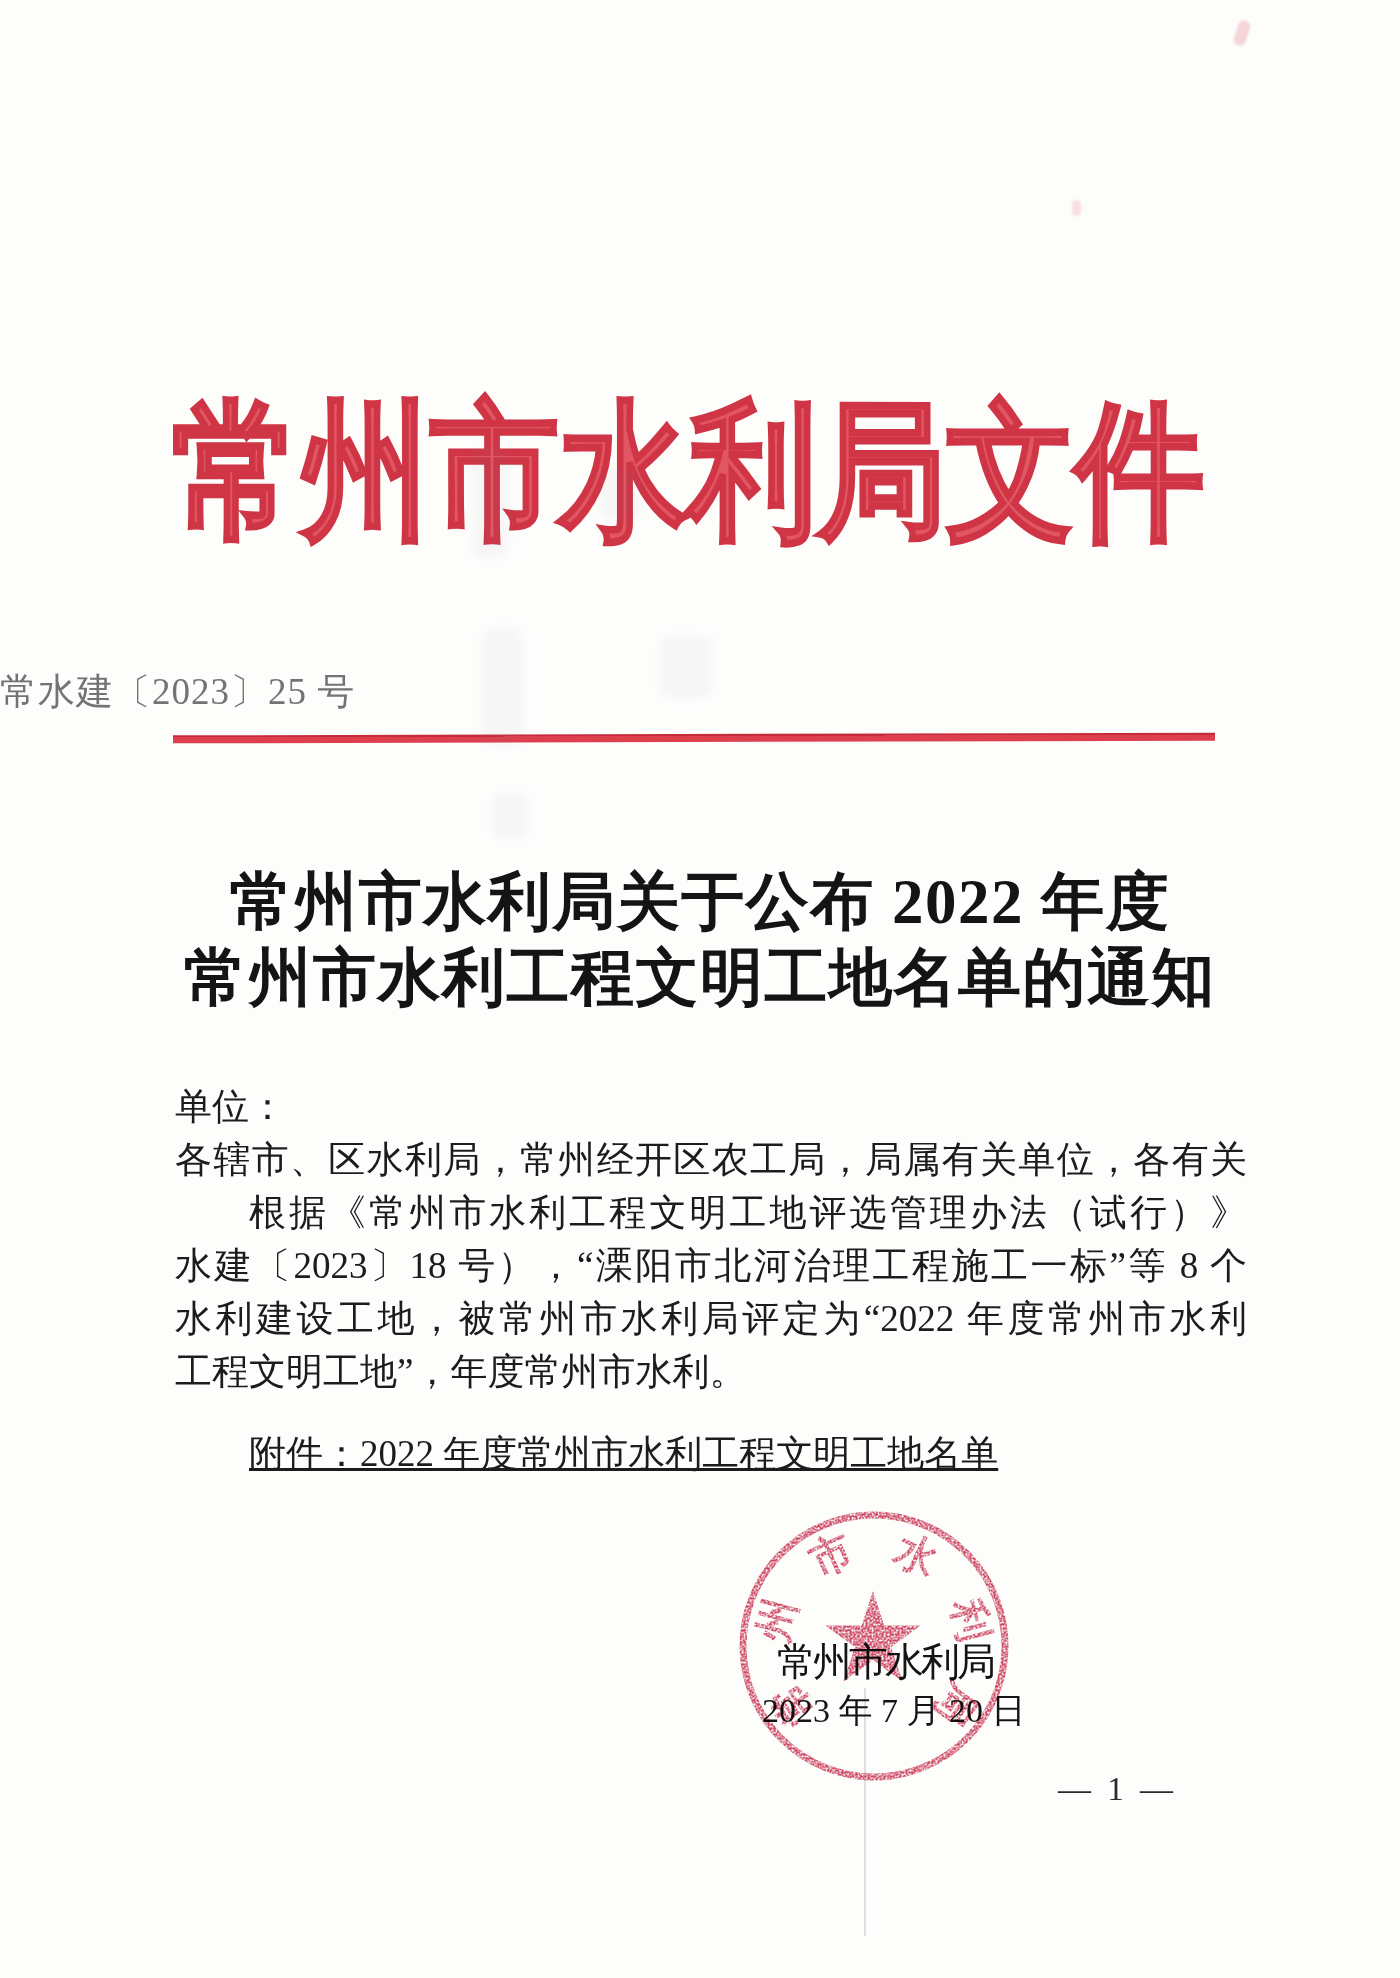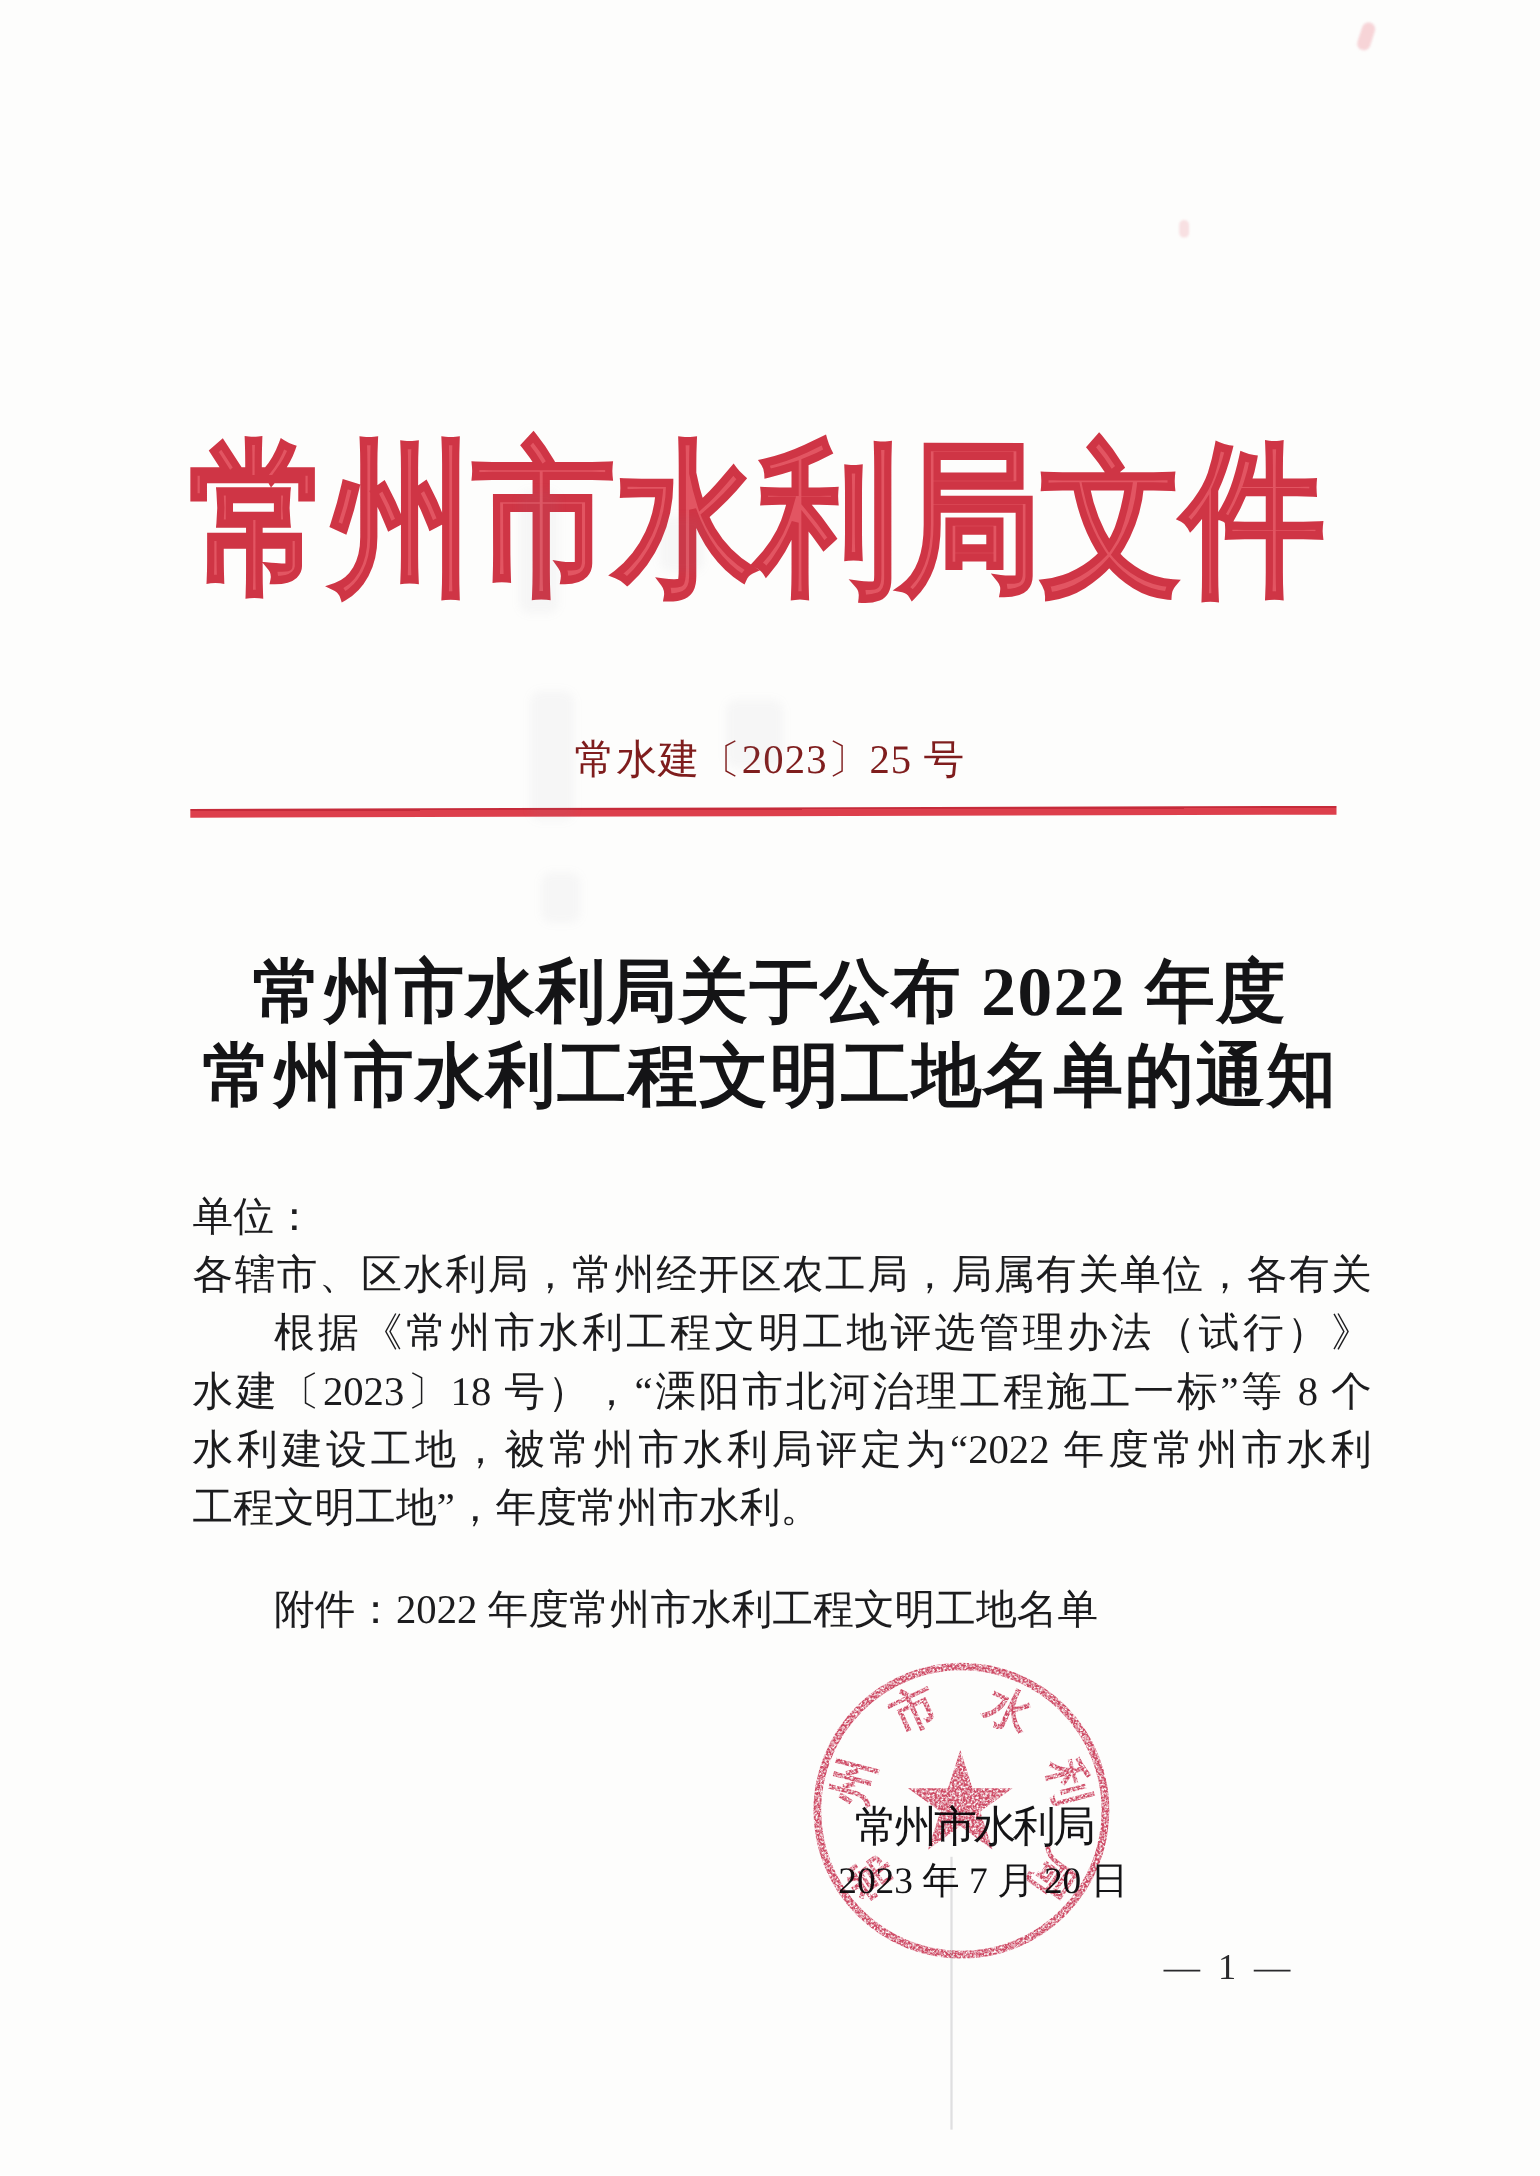--- a/index.html
+++ b/index.html
@@ -25,22 +25,22 @@
     text-align:center;
     font-size:129px;line-height:129px;font-weight:700;
     letter-spacing:0;
     color:var(--title-red);
     -webkit-text-stroke:2.5px var(--title-red-stroke);
     transform:scaleY(1.16);transform-origin:50% 0;
     white-space:nowrap;
   }
   .doc-number{
     position:absolute;top:672px;left:0;width:1400px;
-    text-align:center;font-size:37px;line-height:40px;
-    color:#7f1d1d;letter-spacing:1px;white-space:nowrap;
+    text-align:left;font-size:37px;line-height:40px;
+    color:#737373;letter-spacing:1px;white-space:nowrap;
   }
   .red-rule{
     position:absolute;left:173px;top:734px;width:1042px;height:8px;
     background:linear-gradient(to bottom,#c62b3a 0 2px,var(--rule-red) 2px 100%);
     transform:rotate(-0.15deg);
   }
   
   .notice-title{
     position:absolute;top:864px;left:0;width:1400px;
     text-align:center;font-weight:700;color:#141416;
@@ -53,21 +53,21 @@
     font-size:37px;line-height:53px;color:var(--ink);
   }
   .line{white-space:nowrap;}
   .line.full{
     white-space:normal;
     text-align:justify;
     text-align-last:justify;
     overflow:hidden;height:53px;
   }
   .line.indent{padding-left:74px;}
-  .line.attachment{margin-top:39px;}
+  .line.attachment{margin-top:29px;text-decoration:underline;}
   
   .sig-org{
     position:absolute;left:777px;top:1645px;
     font-size:39px;line-height:34px;letter-spacing:-3px;
     color:#141416;white-space:nowrap;z-index:2;
   }
   .sig-date{
     position:absolute;left:762px;top:1694px;
     font-size:34px;line-height:34px;color:#141416;
     white-space:nowrap;z-index:2;

